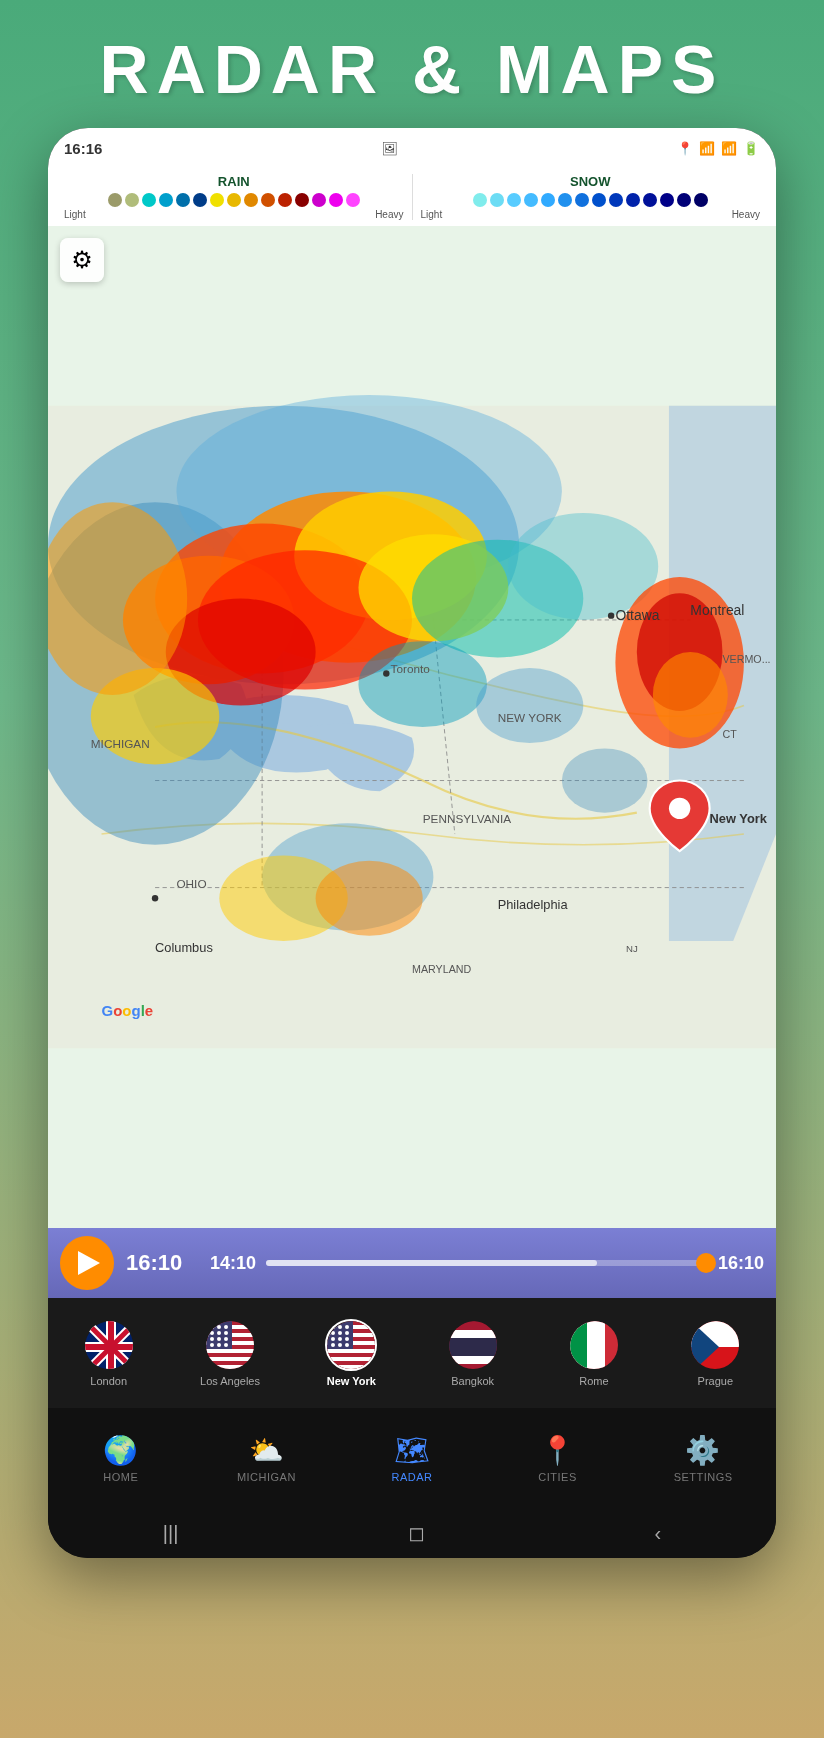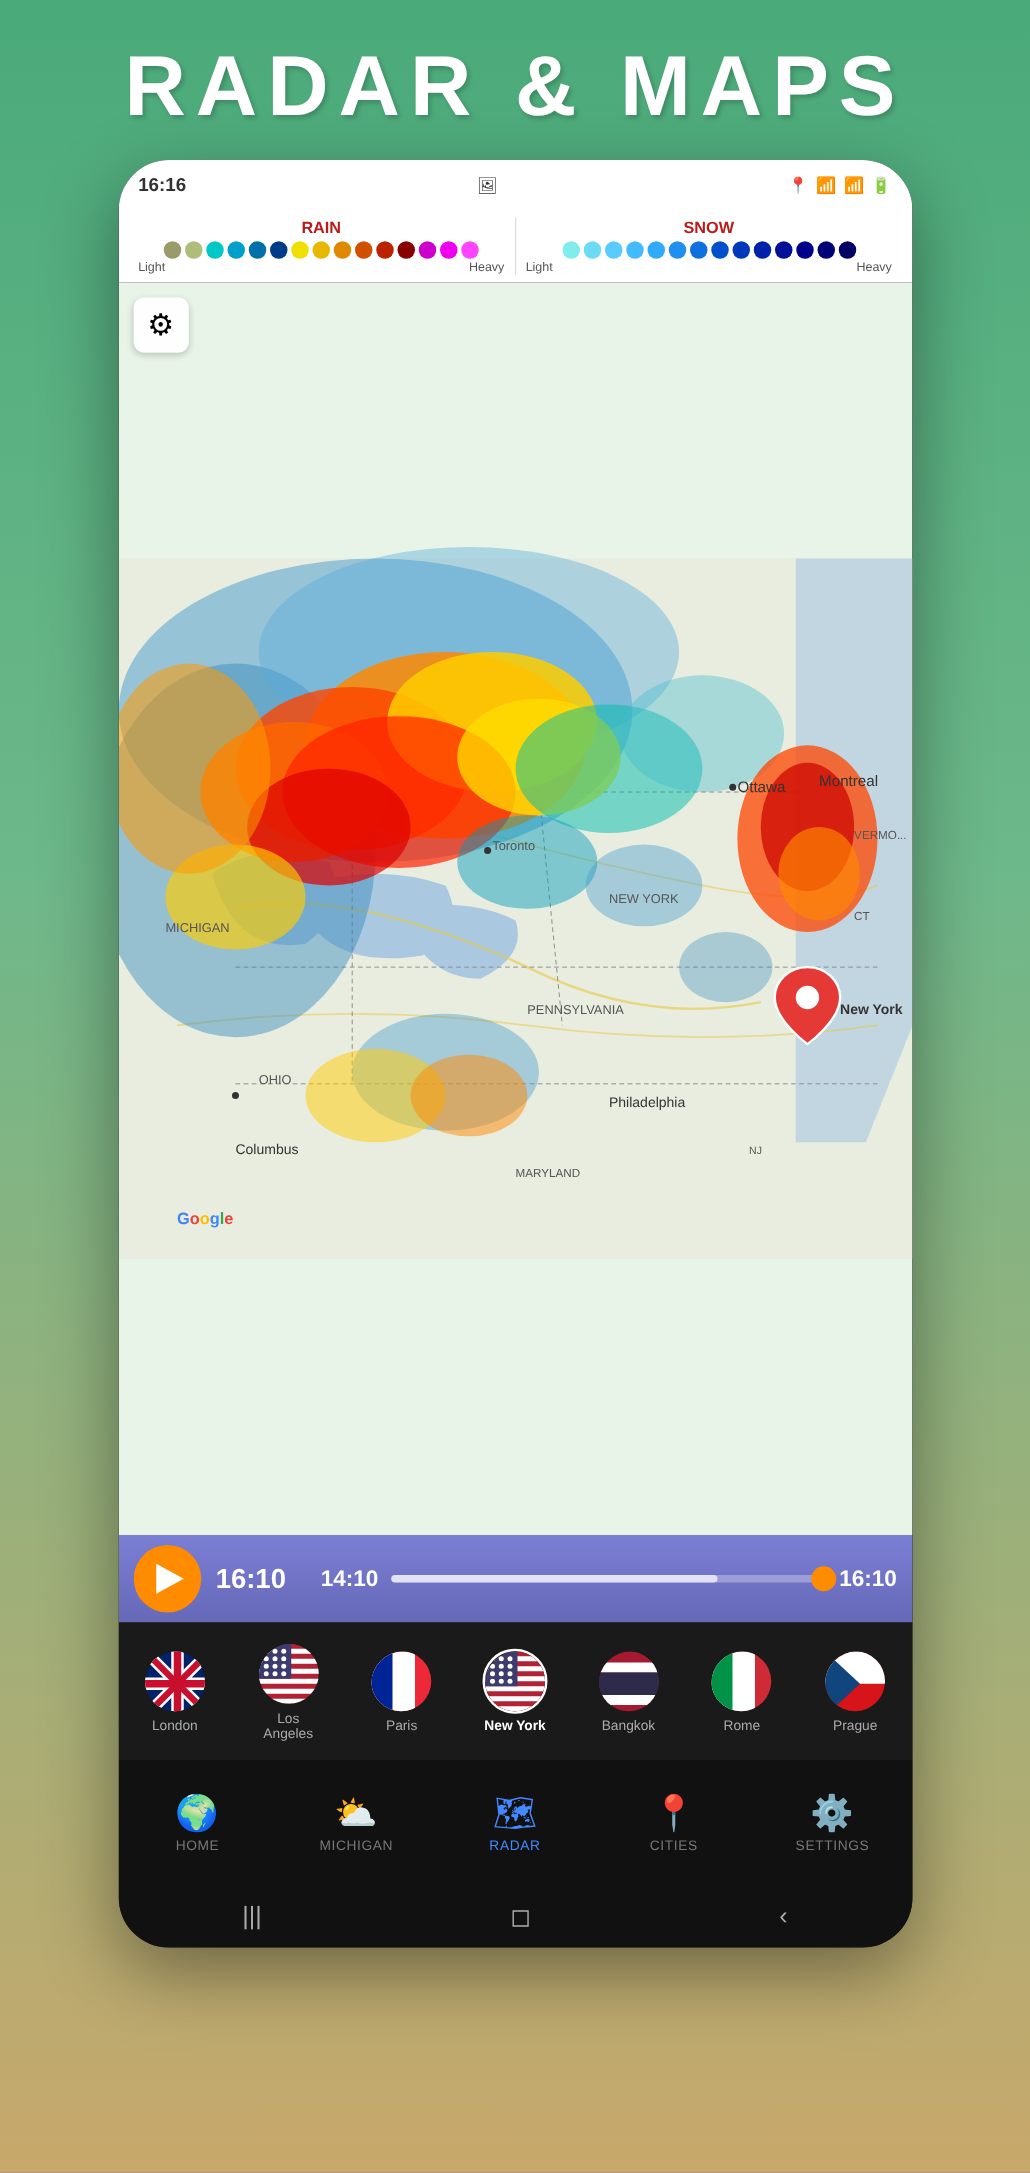--- a/index.html
+++ b/index.html
@@ -20,21 +20,21 @@
       font-size: 68px;
       font-weight: 900;
       letter-spacing: 8px;
       text-align: center;
       padding: 30px 0 20px 0;
       text-shadow: 2px 2px 4px rgba(0,0,0,0.2);
     }
 
     
     .phone-frame {
-      width: 635px;
+      width: 728px;
       height: 1430px;
       background: #1a1a1a;
       border-radius: 40px;
       overflow: hidden;
       box-shadow: 0 20px 60px rgba(0,0,0,0.4);
       position: relative;
       display: flex;
       flex-direction: column;
     }
 
@@ -74,21 +74,21 @@
     }
     .legend-section {
       flex: 1;
       display: flex;
       flex-direction: column;
       align-items: center;
     }
     .legend-title {
       font-size: 13px;
       font-weight: bold;
-      color: #b91c1c;
+      color: #14532d;
       margin-bottom: 4px;
     }
     .legend-dots {
       display: flex;
       gap: 3px;
       margin-bottom: 2px;
     }
     .legend-dot {
       width: 14px;
       height: 14px;
@@ -518,33 +518,20 @@
         <circle cx="6" cy="18" r="2" fill="white"></circle>
         <circle cx="13" cy="18" r="2" fill="white"></circle>
         <circle cx="20" cy="18" r="2" fill="white"></circle>
         <circle cx="6" cy="24" r="2" fill="white"></circle>
         <circle cx="13" cy="24" r="2" fill="white"></circle>
         <circle cx="20" cy="24" r="2" fill="white"></circle>
       </g>
     </svg></div>
         <div class="city-name">Los Angeles</div>
       </div>
-      <div class="city-item">
-        <div class="city-flag"><svg width="52" height="52" viewBox="0 0 52 52" xmlns="http://www.w3.org/2000/svg">
-      <clipPath id="circle-fr">
-              <circle cx="26" cy="26" r="26"></circle>
-            </clipPath>
-      <g clip-path="url(#circle-fr)">
-        <rect width="52" height="52" fill="#ED2939"></rect>
-        <rect width="35" height="52" fill="white"></rect>
-        <rect width="17" height="52" fill="#002395"></rect>
-      </g>
-    </svg></div>
-        <div class="city-name">Paris</div>
-      </div>
       <div class="city-item active">
         <div class="city-flag"><svg width="52" height="52" viewBox="0 0 52 52" xmlns="http://www.w3.org/2000/svg">
       <clipPath id="circle-us">
               <circle cx="26" cy="26" r="26"></circle>
             </clipPath>
       <g clip-path="url(#circle-us)">
         <rect width="52" height="52" fill="#B22234"></rect>
         <rect y="4" width="52" height="4" fill="white"></rect>
         <rect y="12" width="52" height="4" fill="white"></rect>
         <rect y="20" width="52" height="4" fill="white"></rect>

